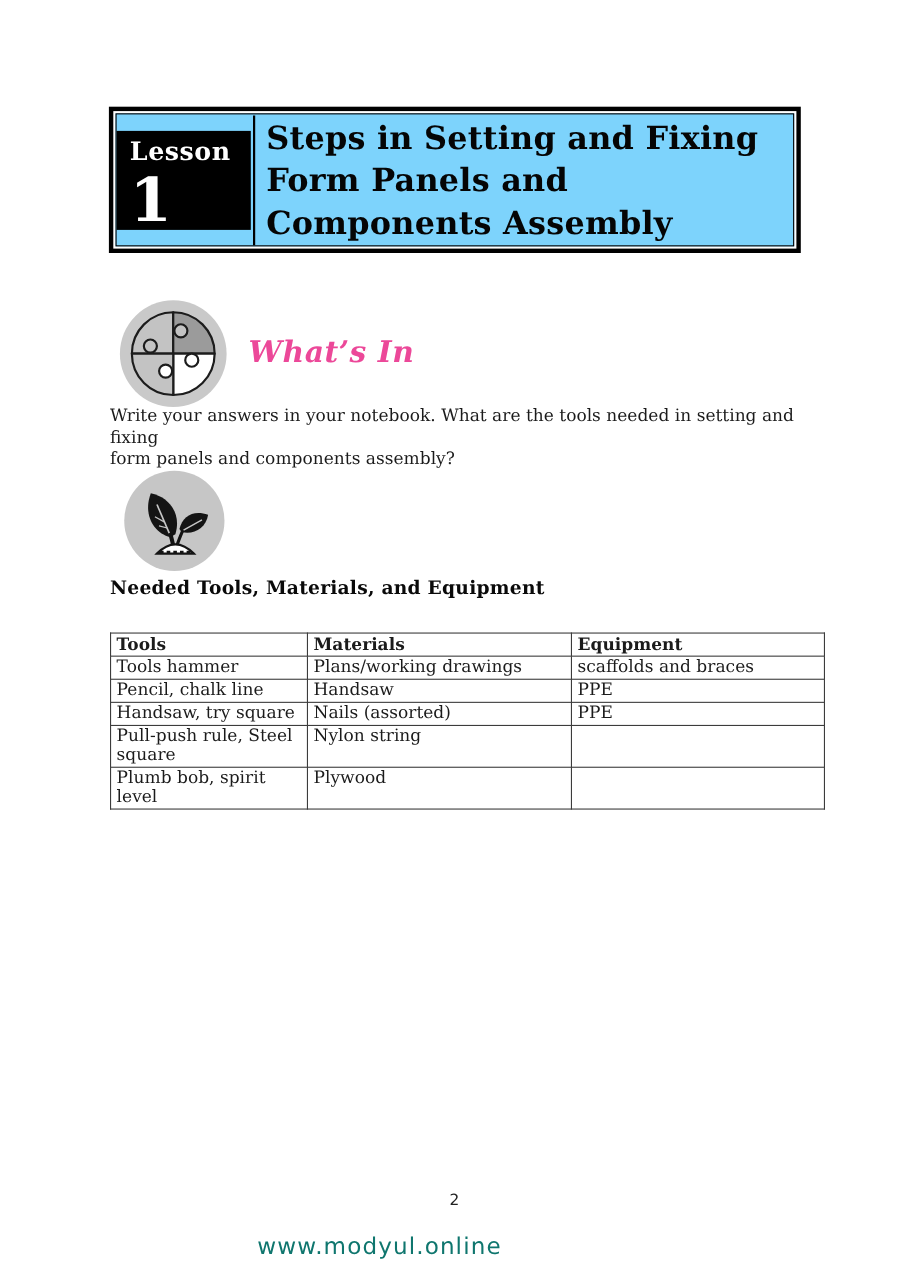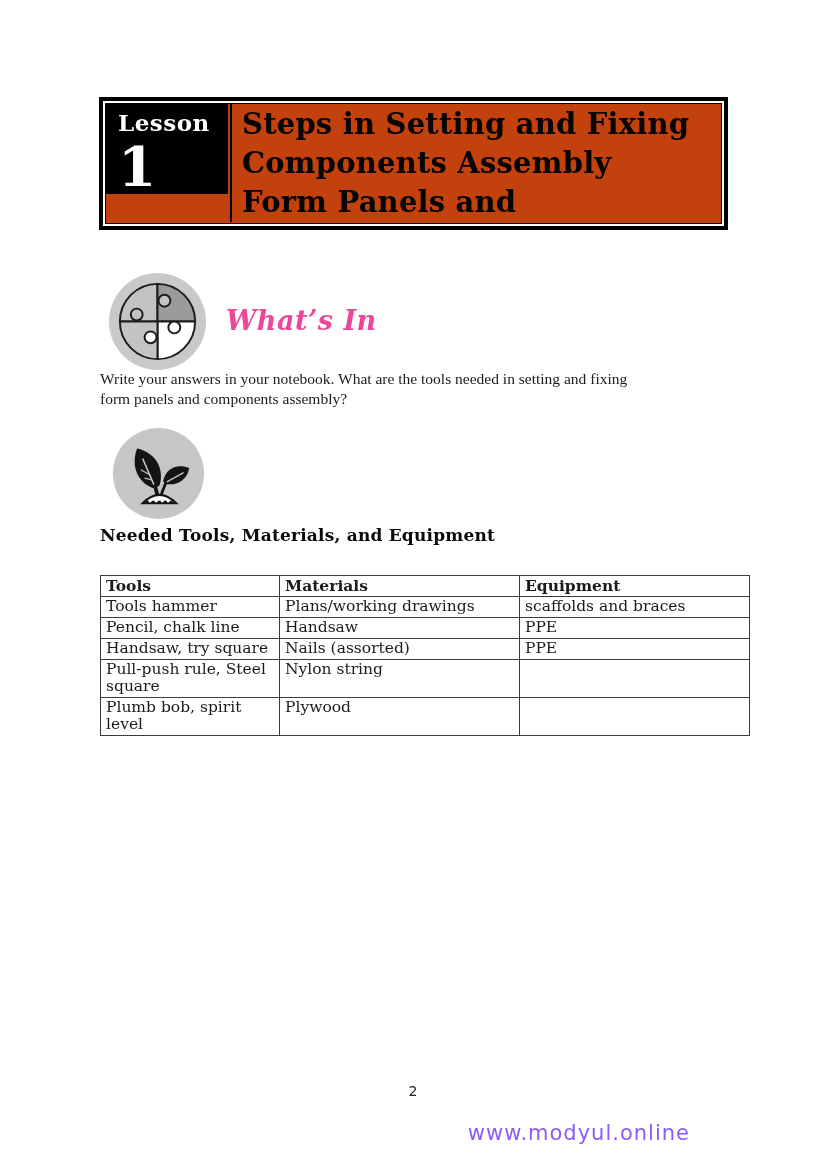--- a/index.html
+++ b/index.html
@@ -12,21 +12,21 @@
     overflow:hidden;
   }
 
   
   .banner{
     position:absolute;left:99px;top:97px;width:629px;height:133px;
     border:4px solid #000;box-sizing:border-box;background:#fff;
   }
   .banner-inner{
     position:absolute;inset:2px;border:1px solid #000;
-    display:flex;align-items:flex-start;background:#c2410c;
+    display:flex;align-items:center;background:#7dd3fc;
   }
   .banner-lesson{
     width:122px;flex:0 0 122px;background:#000;color:#fff;
     padding:5px 0 0 12px;box-sizing:border-box;
   }
   .banner-lesson .lesson-word{font-size:23px;font-weight:bold;letter-spacing:.5px;}
   .banner-lesson .lesson-num{font-size:55px;font-weight:bold;line-height:1;margin-top:3px;}
   .banner-title{
     flex:1;margin-left:2px;border-left:2px solid #000;
     padding:1px 0 0 10px;font-weight:bold;font-size:29px;line-height:39px;
@@ -38,21 +38,21 @@
   .icon-seedling{position:absolute;left:112px;top:427px;width:93px;height:93px;}
   .section-heading{
     position:absolute;font-weight:bold;font-style:italic;
     font-size:27px;letter-spacing:.5px;color:#ec4899;
   }
   #whats-in-heading{left:226px;top:305px;}
   #whats-new-heading{left:226px;top:453px;}
 
   .intro-text{
     position:absolute;left:100px;top:369px;width:660px;
-    font-size:15.5px;line-height:19.5px;white-space:pre-line;color:#1b1b1b;font-family:Liberation Serif, serif;
+    font-size:15.5px;line-height:19.5px;white-space:pre-line;color:#1b1b1b;
   }
 
   .sub-heading{
     position:absolute;left:100px;top:525px;
     font-weight:bold;font-size:17px;letter-spacing:.2px;color:#0a0a0a;
   }
 
   
   .tools-table{
     position:absolute;left:100px;top:575px;width:649px;
@@ -68,40 +68,40 @@
   }
   .tools-table th{font-weight:bold;}
   .tools-table td{height:18px;}
 
   
   .page-number{
     position:absolute;left:0;top:1083px;width:826px;text-align:center;
     font-family:"DejaVu Sans", sans-serif;font-size:14px;color:#222;
   }
   .watermark{
-    position:absolute;left:0;top:1121px;width:690px;text-align:right;
-    font-family:"DejaVu Sans", sans-serif;font-size:21px;color:#8b5cf6;
+    position:absolute;left:0;top:1121px;width:690px;text-align:center;
+    font-family:"DejaVu Sans", sans-serif;font-size:21px;color:#0f766e;
     letter-spacing:1px;
   }
 </style>
 </head>
 <body>
 
 <div class="page">
 
   <div class="banner">
     <div class="banner-inner">
       <div class="banner-lesson">
         <div class="lesson-word">Lesson</div>
         <div class="lesson-num">1</div>
       </div>
       <div class="banner-title">
         <div>Steps in Setting and Fixing</div>
+        <div>Form Panels and</div>
         <div>Components Assembly</div>
-        <div>Form Panels and</div>
       </div>
     </div>
   </div>
 
   <svg class="icon-puzzle" viewBox="0 0 100 100" aria-hidden="true">
     <circle cx="50" cy="50" r="49" fill="#c9c9c9"></circle>
     <g stroke="#1c1c1c" stroke-width="2" stroke-linejoin="round">
       <path d="M50,50 L12,50 A38,38 0 0 1 50,12 Z" fill="#c3c3c3"></path>
       <path d="M50,50 L50,12 A38,38 0 0 1 88,50 Z" fill="#9b9b9b"></path>
       <path d="M50,50 L88,50 A38,38 0 0 1 50,88 Z" fill="#ffffff"></path>

